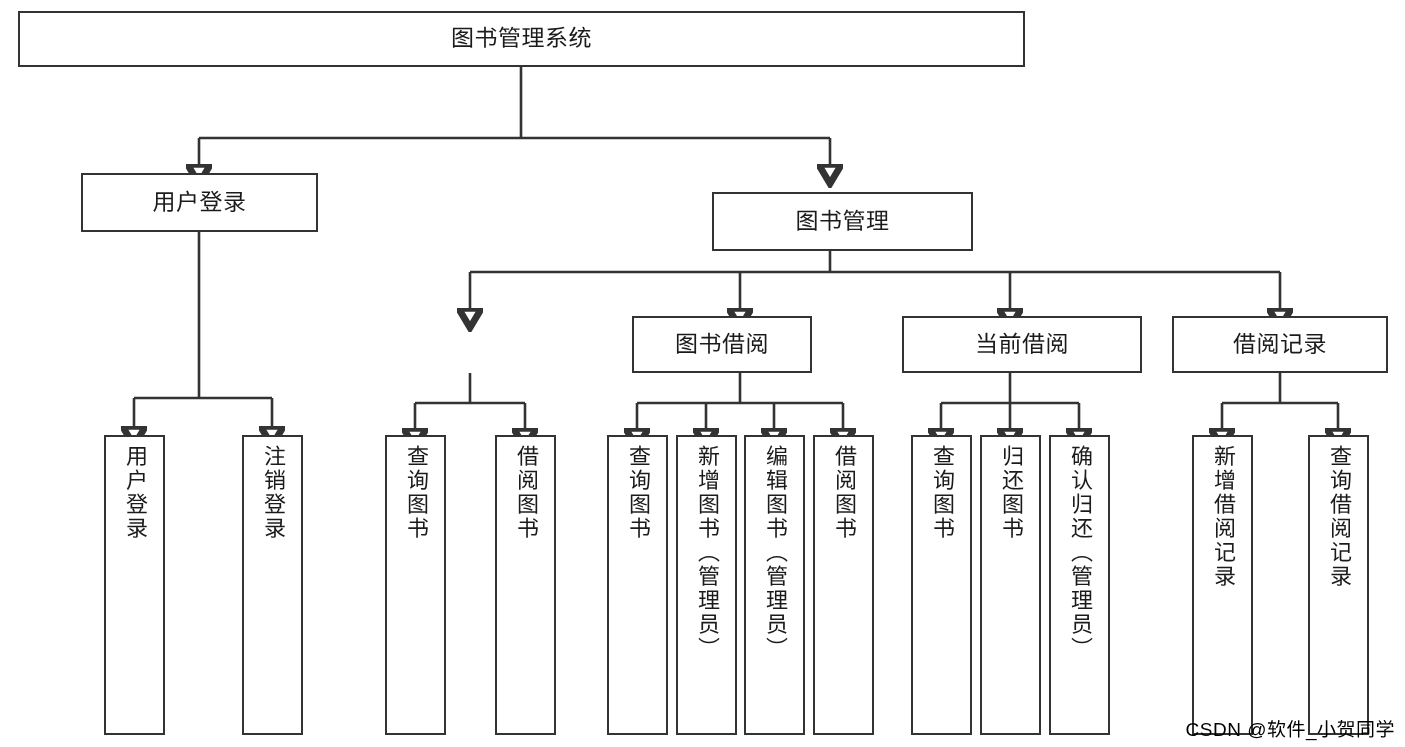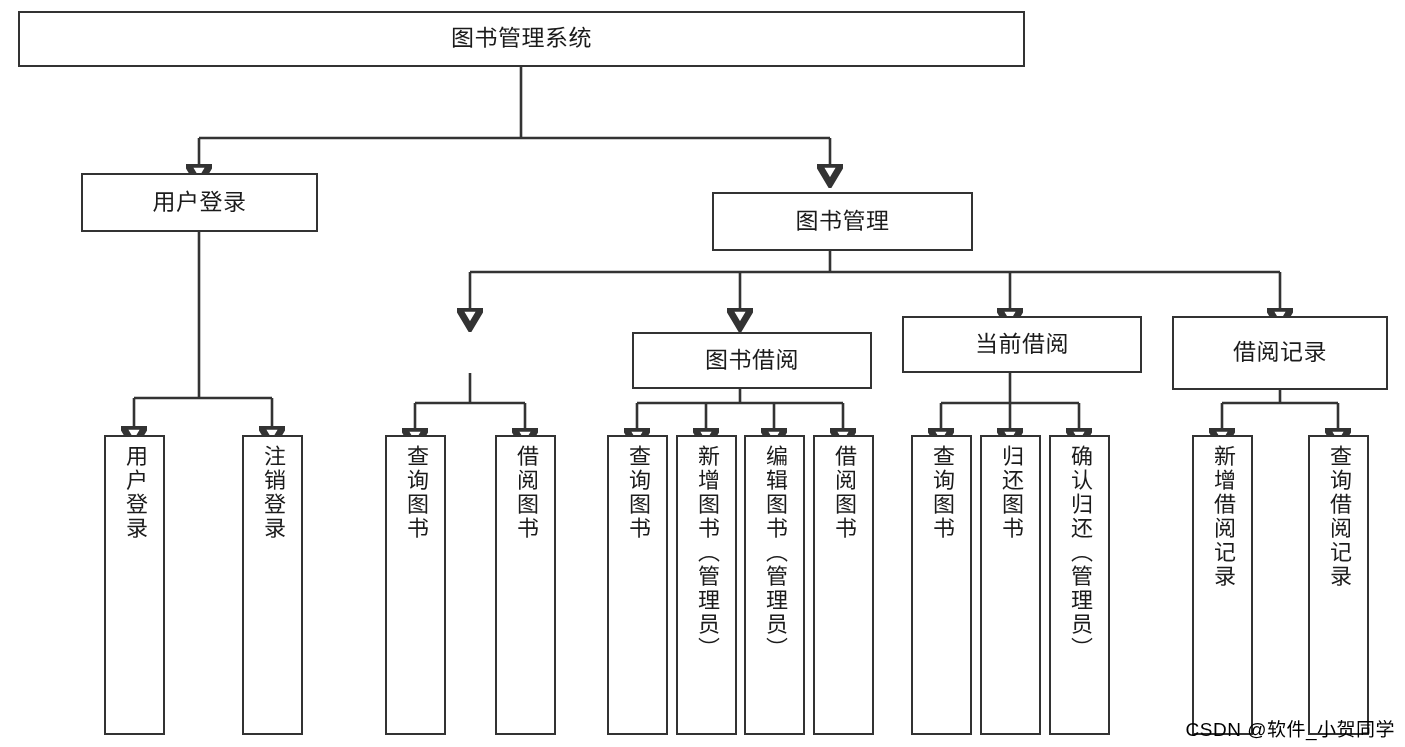--- a/index.html
+++ b/index.html
@@ -146,29 +146,29 @@
 
   <div class="node h" style="left:81px; top:173px; width:237px; height:59px;">
     <span class="node-label">用户登录</span>
   </div>
 
   <div class="node h" style="left:712px; top:164px; width:261px; height:59px;margin-top:28px;">
     <span class="node-label">图书管理</span>
   </div>
 
 
-  <div class="node h" style="left:632px; top:332px; width:240px; height:57px;">
+  <div class="node h" style="left:632px; top:316px; width:180px; height:57px;">
     <span class="node-label">图书借阅</span>
   </div>
 
   <div class="node h" style="left:902px; top:316px; width:240px; height:57px;">
     <span class="node-label">当前借阅</span>
   </div>
 
-  <div class="node h" style="left:1172px; top:316px; width:216px; height:74px;">
+  <div class="node h" style="left:1172px; top:316px; width:216px; height:57px;">
     <span class="node-label">借阅记录</span>
   </div>
 
   <div class="node leaf" style="left:104px; top:435px; width:61px; height:300px;">
     <span class="node-label">用户登录</span>
   </div>
 
   <div class="node leaf" style="left:242px; top:435px; width:61px; height:300px;">
     <span class="node-label">注销登录</span>
   </div>

